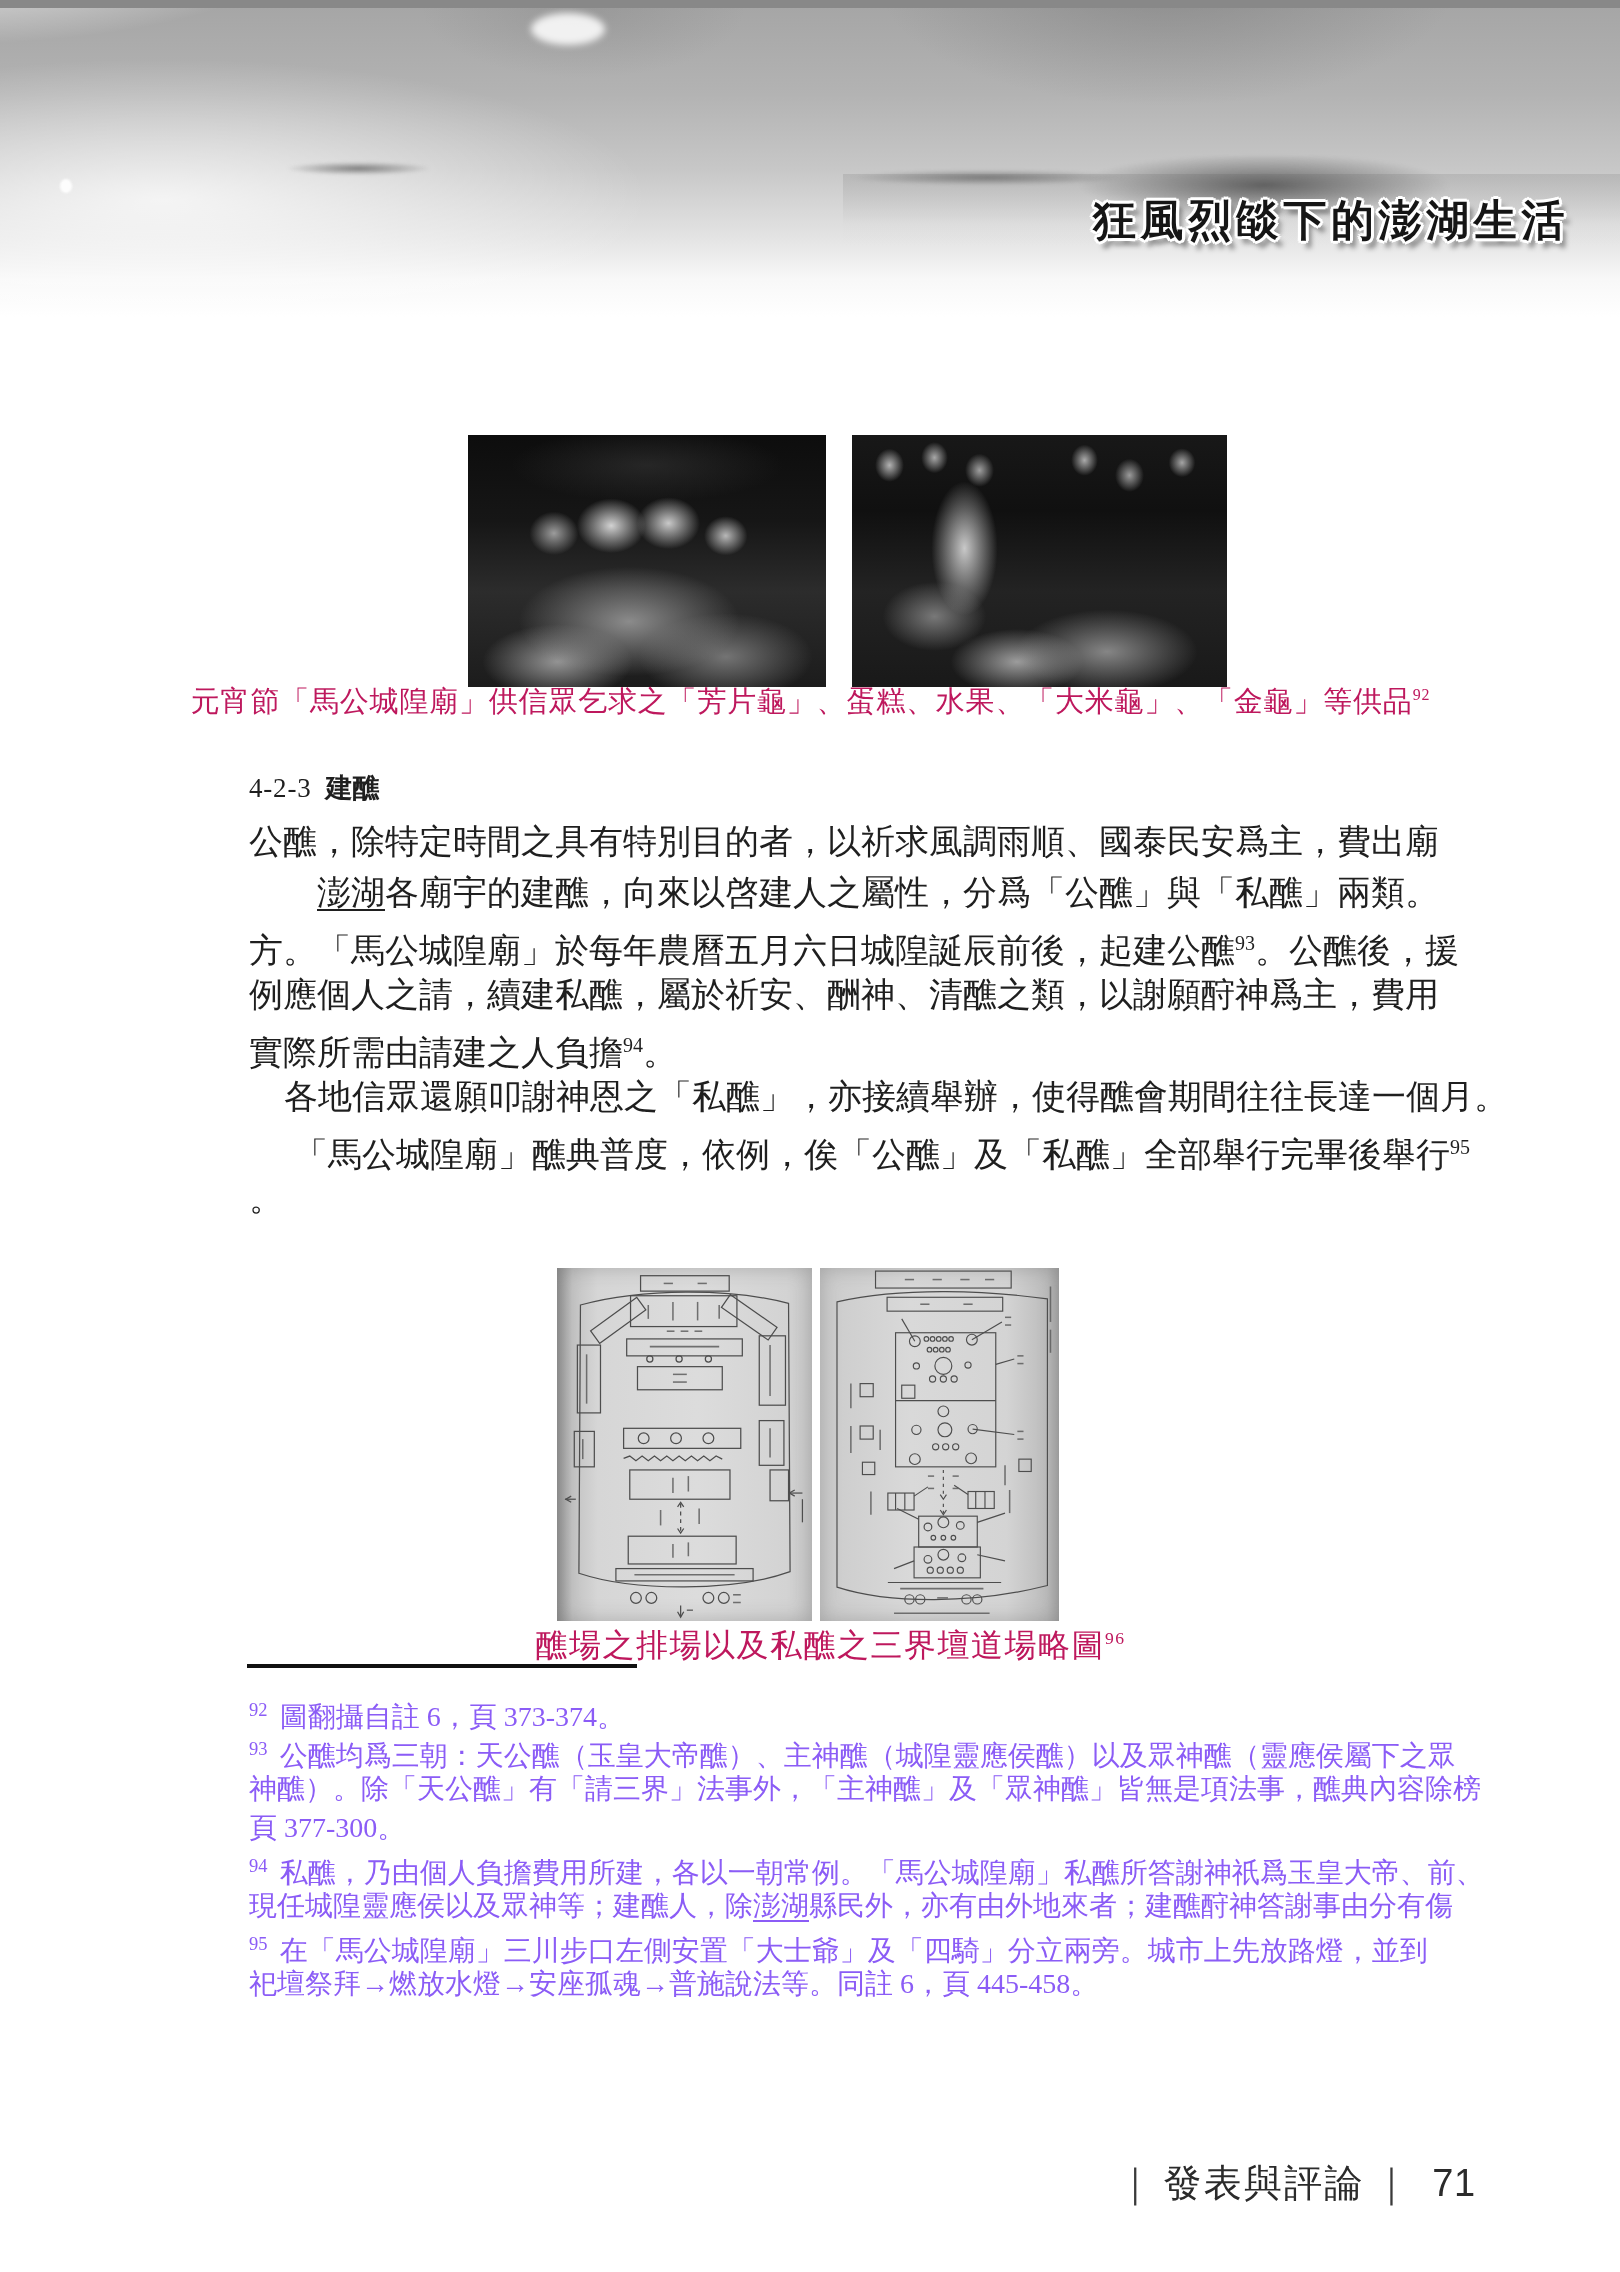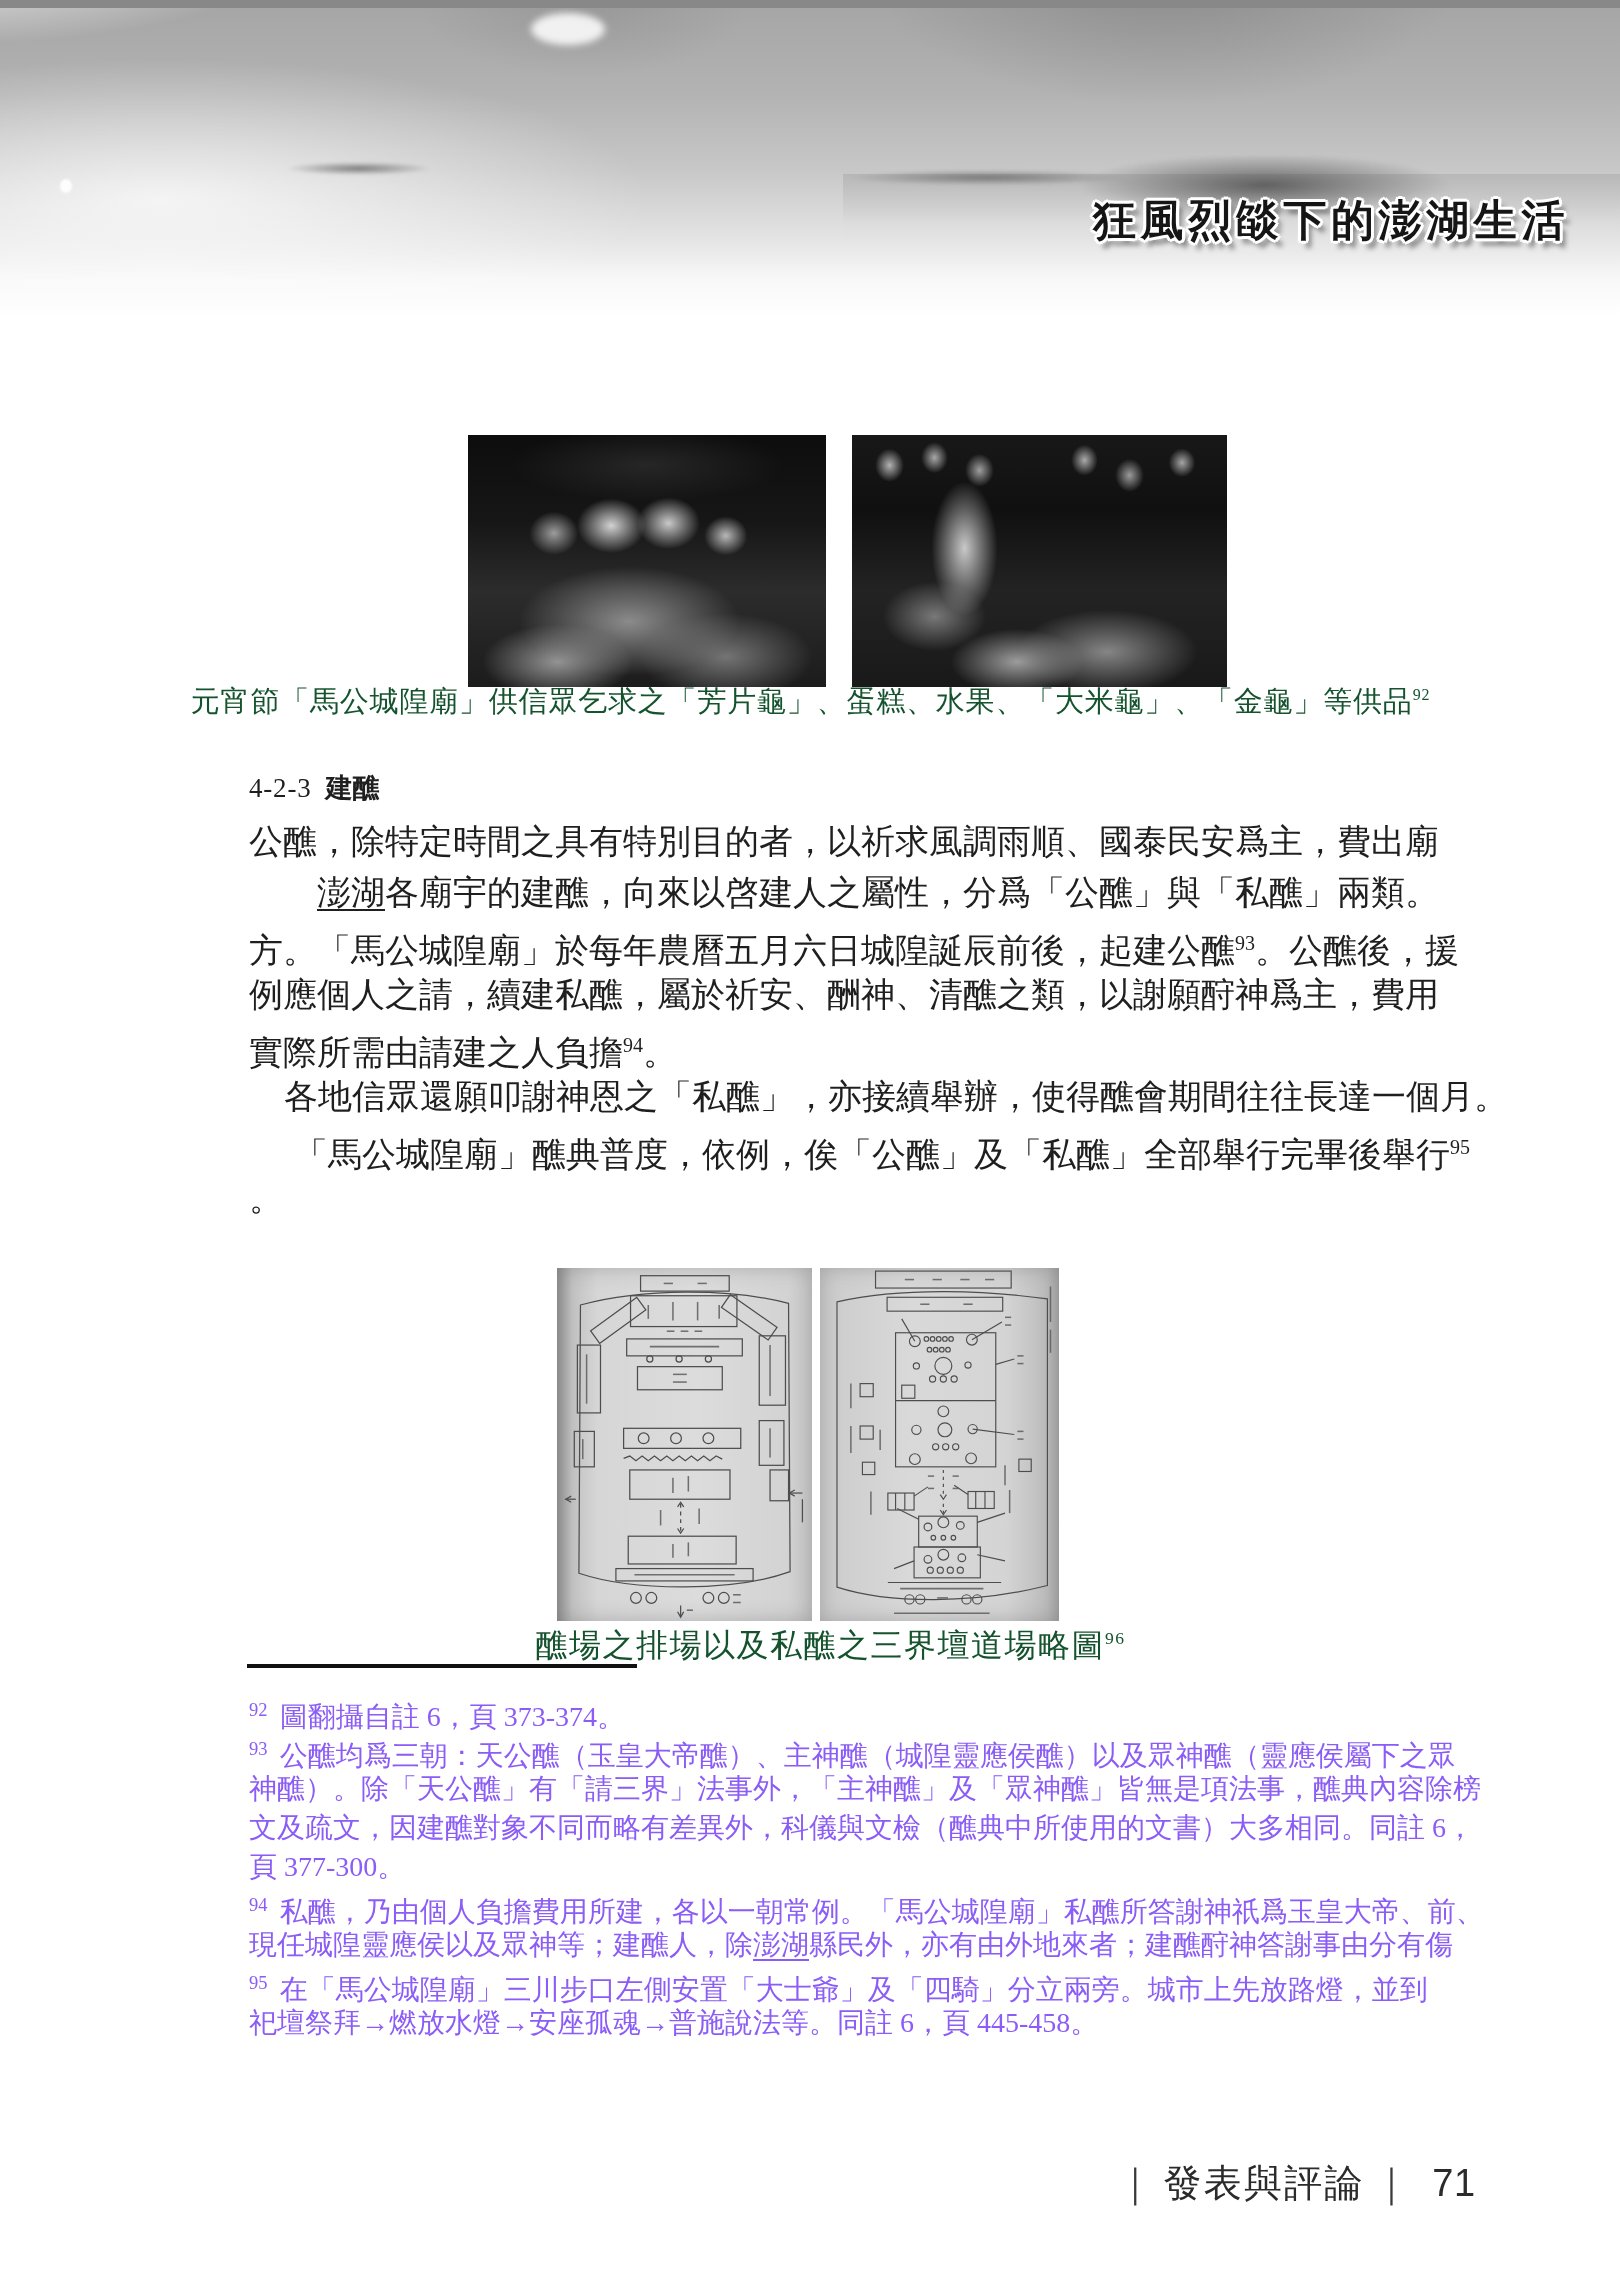--- a/index.html
+++ b/index.html
@@ -61,21 +61,21 @@
       radial-gradient(18.5px 21.6px at 62% 10%, #ababab, rgba(160,160,160,0) 72%),
       radial-gradient(20px 23px at 74% 16%, #9b9b9b, rgba(150,150,150,0) 72%),
       radial-gradient(18.5px 20px at 88% 11%, #a5a5a5, rgba(150,150,150,0) 72%),
       radial-gradient(46px 93px at 30% 45%, rgba(210,210,210,.95), rgba(200,200,200,0) 72%),
       radial-gradient(69px 46px at 22% 72%, rgba(130,130,130,.9), rgba(120,120,120,0) 75%),
       radial-gradient(116px 54px at 68% 86%, rgba(145,145,145,.9), rgba(130,130,130,0) 78%),
       radial-gradient(85px 42px at 44% 90%, rgba(170,170,170,.9), rgba(150,150,150,0) 78%),
       linear-gradient(180deg,#181818 0%,#101010 30%,#232323 62%,#191919 100%);
   }
   
-  .caption{position:absolute;left:0;right:0;text-align:center;color:#14532d;white-space:nowrap;}
+  .caption{position:absolute;left:0;right:0;text-align:center;color:#be185d;white-space:nowrap;}
   .caption1{top:674px;font-size:29px;letter-spacing:0.8px;}
   .caption2{top:1616px;font-size:32px;letter-spacing:1.5px;transform:translateX(20px);}
   .caption sup{font-size:0.55em;vertical-align:super;}
   
   .section-heading{position:absolute;left:249px;top:762px;margin:0;font-size:27px;font-weight:normal;}
   .section-heading .sec-num{font-weight:normal;letter-spacing:0.8px;}
   .section-heading .sec-title{font-weight:bold;margin-left:14px;}
   .body-text{position:absolute;left:249px;top:808px;width:1250px;}
   .bline{height:51px;line-height:51px;font-size:34px;letter-spacing:0px;white-space:nowrap;}
   .bline sup{font-size:20px;vertical-align:super;letter-spacing:0;}
@@ -326,21 +326,20 @@
   </div>
   <div class="caption caption2">
     <span>醮場之排場以及私醮之三界壇道場略圖</span><sup>96</sup>
   </div>
 
   <div class="fn-separator"></div>
   <div class="footnotes">
     <div class="fn-line"><sup class="fn-num">92</sup><span>圖翻攝自註 6，頁 373-374。</span></div>
     <div class="fn-line"><sup class="fn-num">93</sup><span>公醮均爲三朝：天公醮（玉皇大帝醮）、主神醮（城隍靈應侯醮）以及眾神醮（靈應侯屬下之眾</span></div>
     <div class="fn-line">神醮）。除「天公醮」有「請三界」法事外，「主神醮」及「眾神醮」皆無是項法事，醮典內容除榜</div>
-    <div class="fn-line">文及疏文，因建醮對象不同而略有差異外，科儀與文檢（醮典中所使用的文書）大多相同。同註 6，</div>
     <div class="fn-line">頁 377-300。</div>
     <div class="fn-line"><sup class="fn-num">94</sup><span>私醮，乃由個人負擔費用所建，各以一朝常例。「馬公城隍廟」私醮所答謝神祇爲玉皇大帝、前、</span></div>
     <div class="fn-line"><span>現任城隍靈應侯以及眾神等；建醮人，除</span><u>澎湖</u><span>縣民外，亦有由外地來者；建醮酧神答謝事由分有傷</span></div>
     <div class="fn-line"><sup class="fn-num">95</sup><span>在「馬公城隍廟」三川步口左側安置「大士爺」及「四騎」分立兩旁。城市上先放路燈，並到</span></div>
     <div class="fn-line">祀壇祭拜→燃放水燈→安座孤魂→普施說法等。同註 6，頁 445-458。</div>
   </div>
 
   <div class="footer">
     <span class="bar">｜</span><span>發表與評論</span><span class="bar">｜</span><span class="pagenum">71</span>
   </div>

